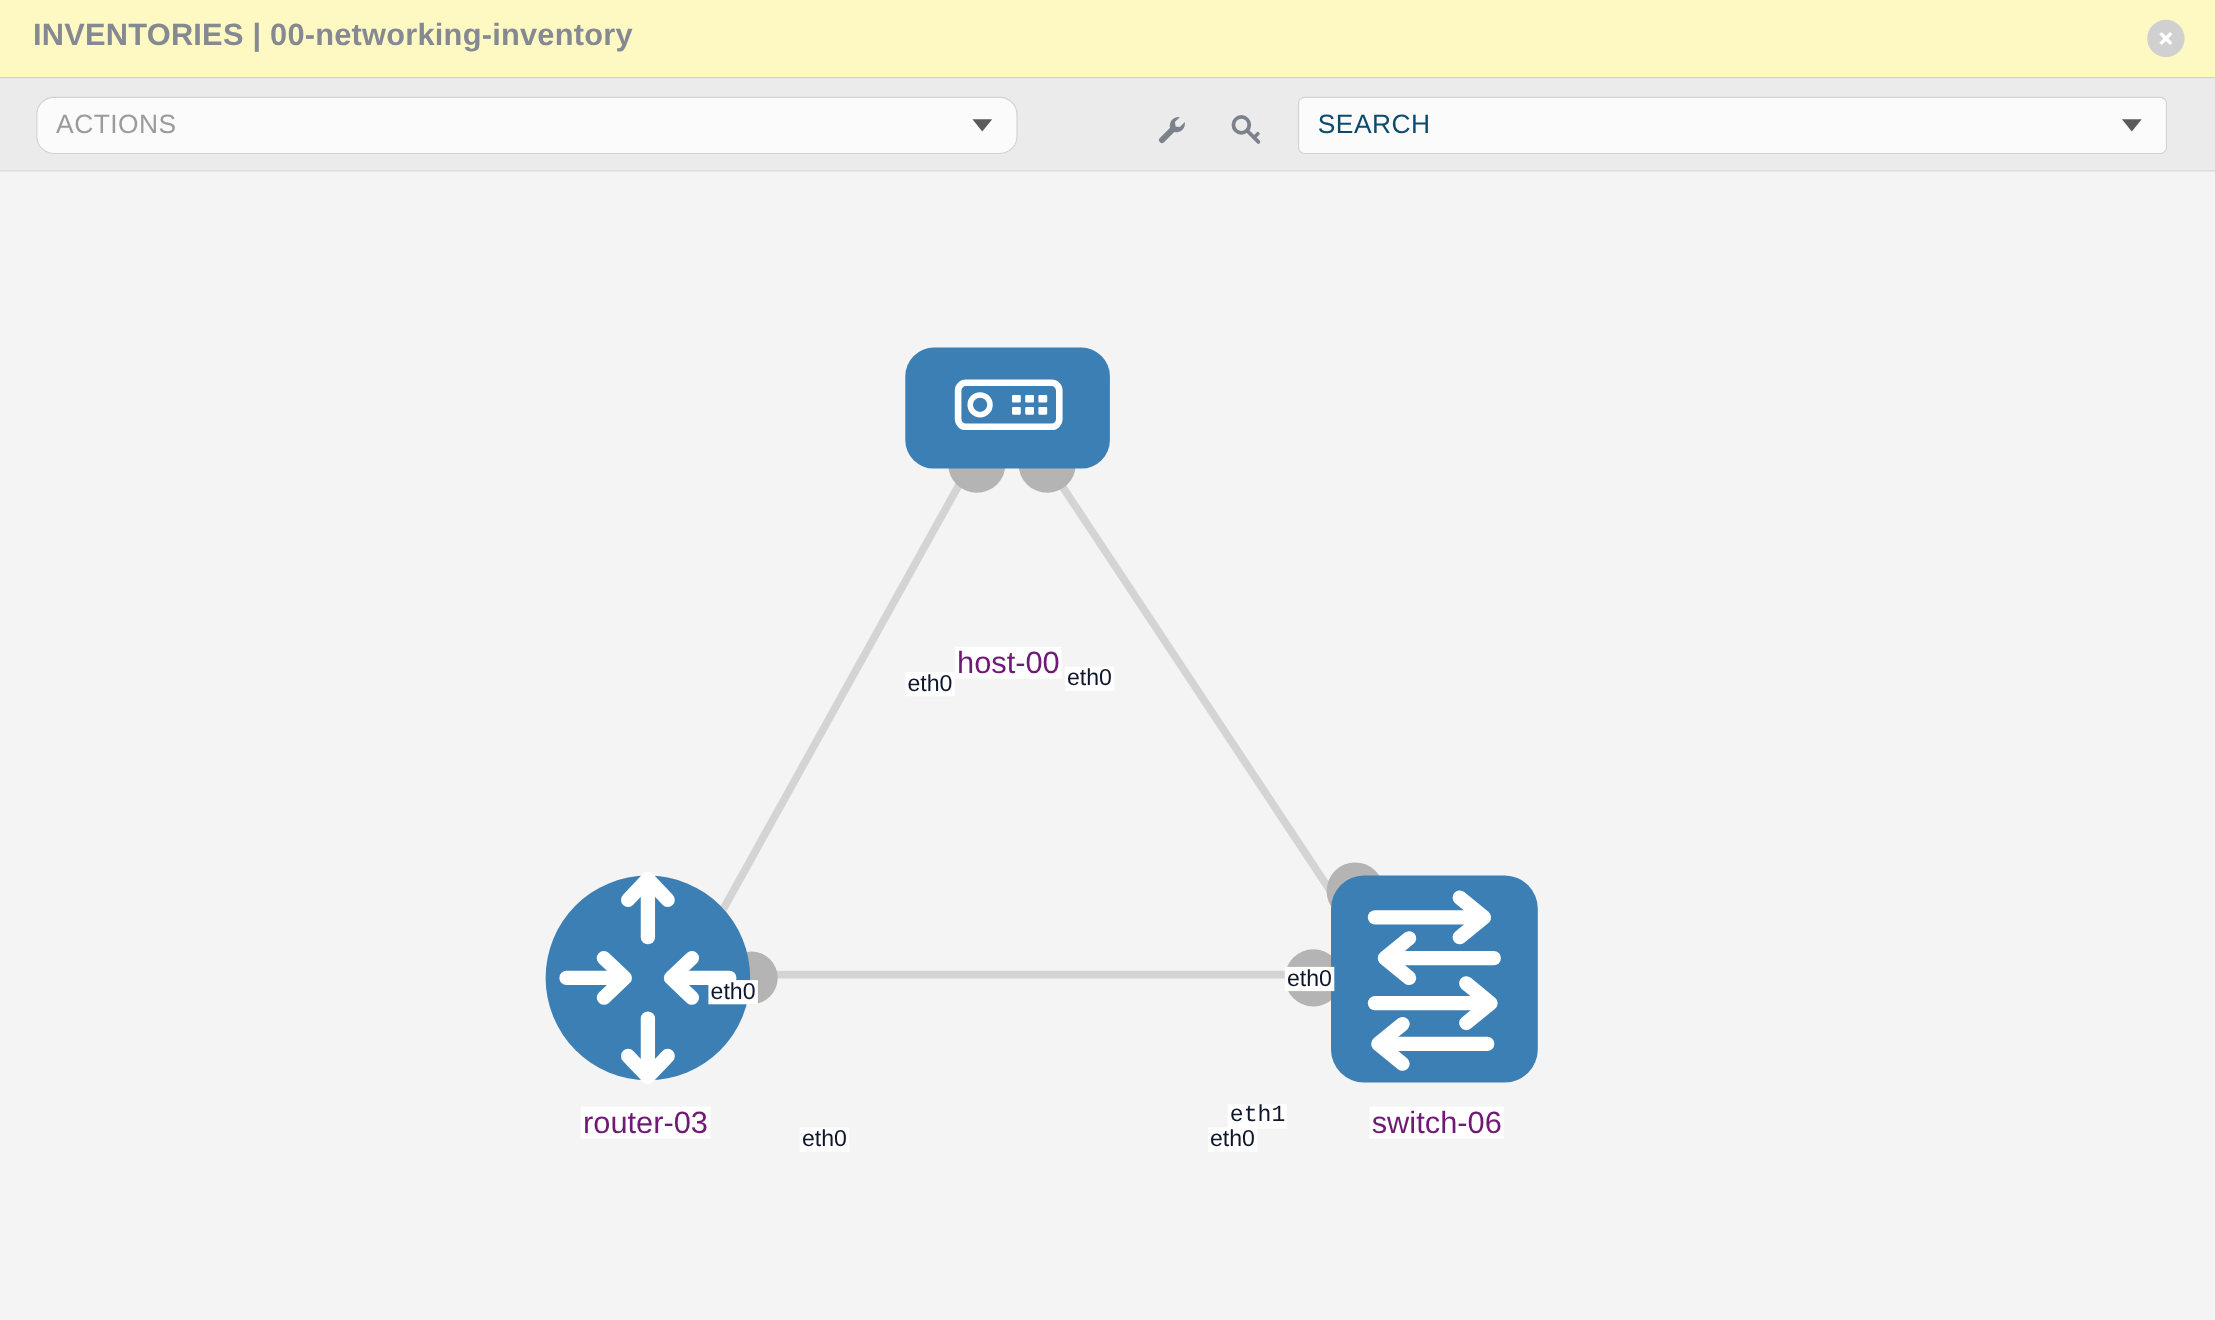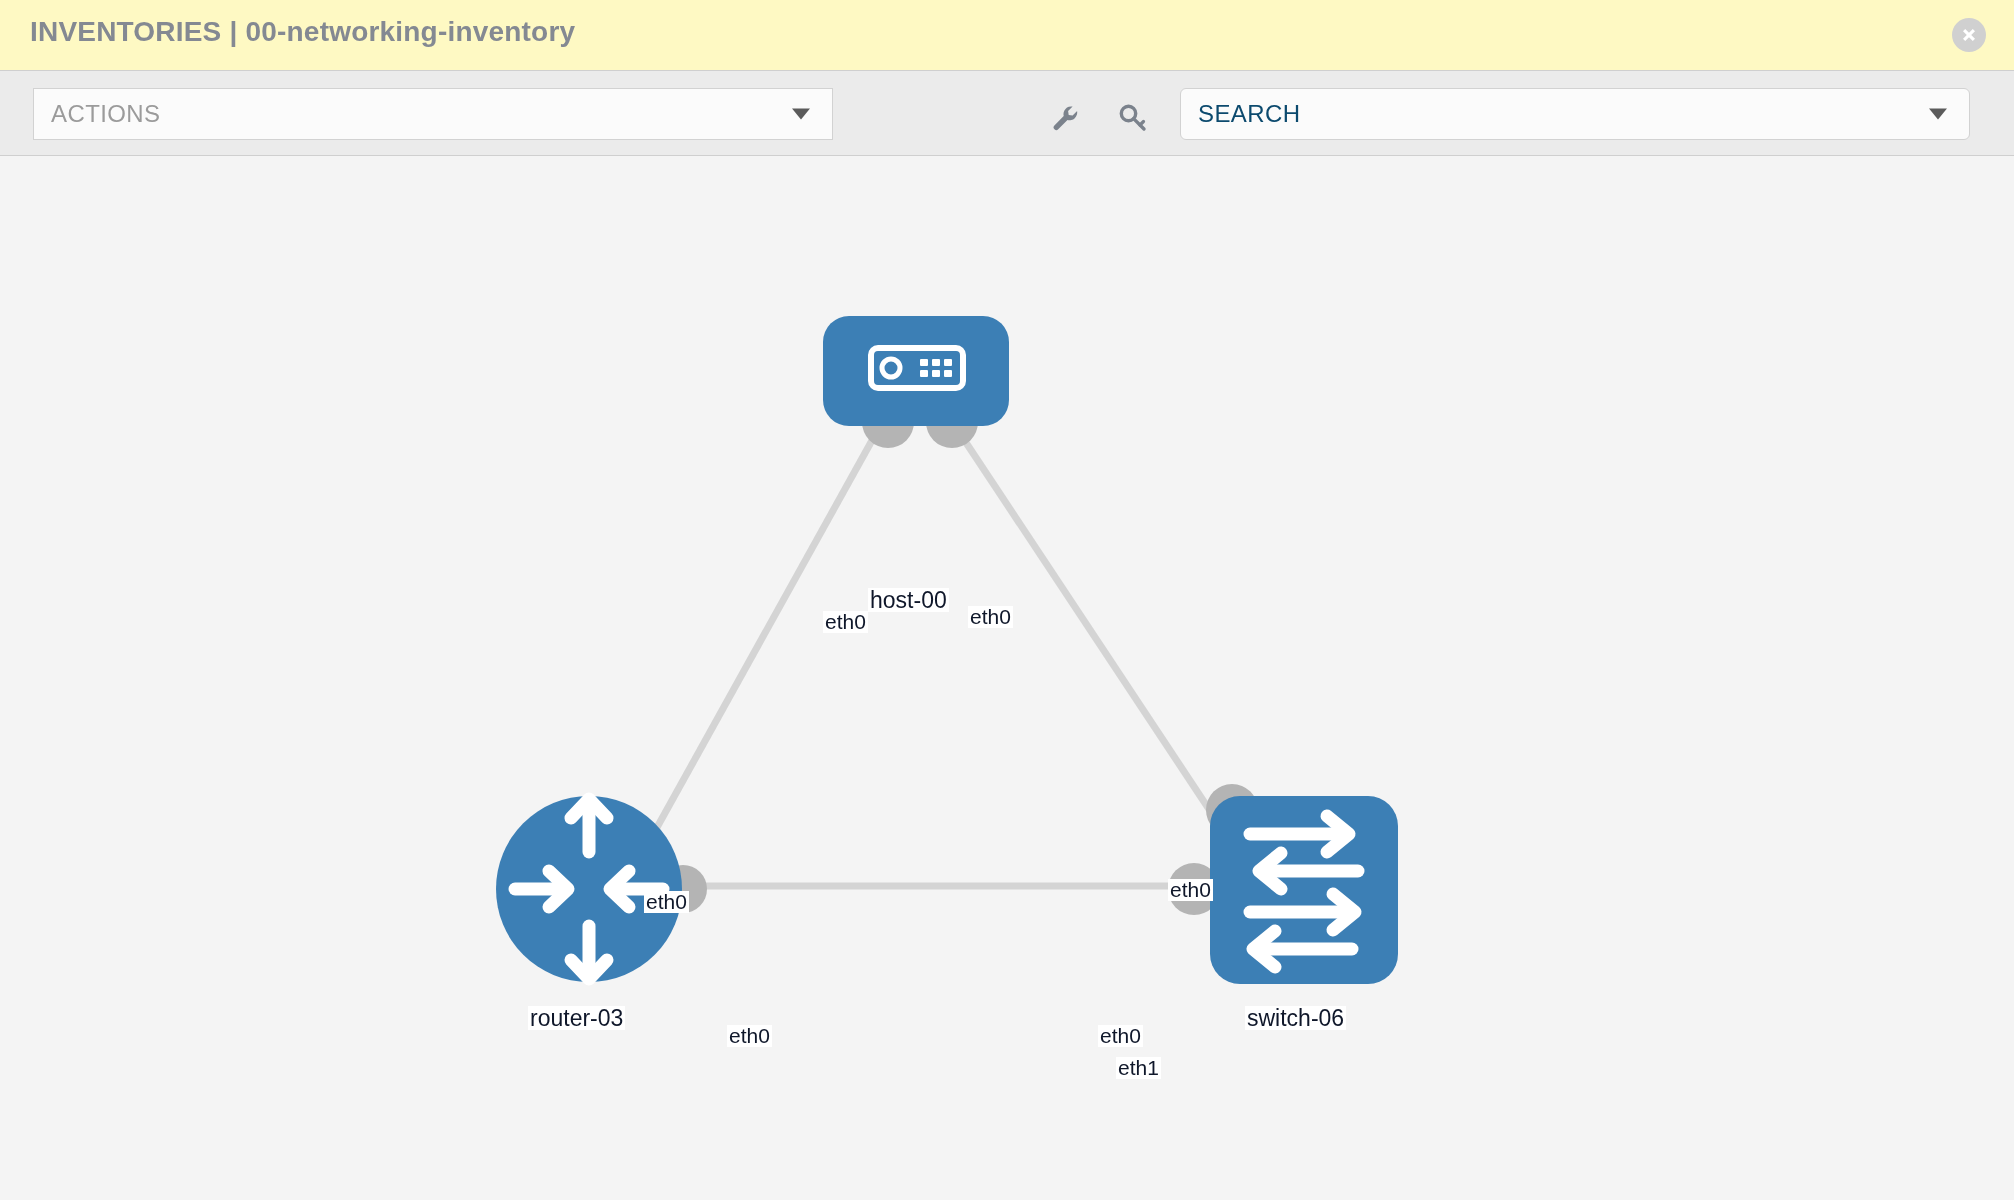--- a/index.html
+++ b/index.html
@@ -61,25 +61,25 @@
     height: 86px;
     background: #ebebeb;
     border-top: 1px solid #cfcfcf;
     border-bottom: 1px solid #cfcfcf;
   }
 
   .actions-select {
     position: absolute;
     left: 33px;
     top: 17px;
-    width: 800px;
+    width: 892px;
     height: 52px;
     background: #fbfbfb;
     border: 1px solid #d2d2d2;
-    border-radius: 0;
+    border-radius: 16px;
     display: flex;
     align-items: center;
     cursor: pointer;
   }
   .actions-select .sel-label {
     margin-left: 17px;
     font-size: 24px;
     color: #9b9b9b;
     letter-spacing: 0.4px;
   }
@@ -138,22 +138,22 @@
   .topology-svg {
     position: absolute;
     left: 0; top: 0;
     width: 2014px;
     height: 1044px;
   }
 
   
   .node-label {
     position: absolute;
-    font-size: 23px;
-    color: #0f172a;
+    font-size: 28px;
+    color: #701a75;
     background: #ffffff;
     white-space: nowrap;
     padding: 0 2px;
     line-height: 1.05;
   }
   .iface-label {
     position: absolute;
     font-size: 21px;
     color: #0f172a;
     background: #ffffff;
@@ -275,16 +275,16 @@
     <div class="node-label" style="left:868px; top:432px;">host-00</div>
     <div class="node-label" style="left:528px; top:850px;">router-03</div>
     <div class="node-label" style="left:1245px; top:850px;">switch-06</div>
 
     <div class="iface-label" style="left:823px;  top:455px;">eth0</div>
     <div class="iface-label" style="left:968px;  top:450px;">eth0</div>
     <div class="iface-label" style="left:644px;  top:735px;">eth0</div>
     <div class="iface-label" style="left:1168px; top:723px;">eth0</div>
     <div class="iface-label" style="left:727px;  top:869px;">eth0</div>
     <div class="iface-label" style="left:1098px; top:869px;">eth0</div>
-    <div class="iface-label" style="left:1116px; top:901px;">eth1</div>
+    <div class="iface-label" style="left:1116px; top:848px;font-family:Liberation Mono, monospace;">eth1</div>
 
   </div>
 </div>
 
 </body></html>

